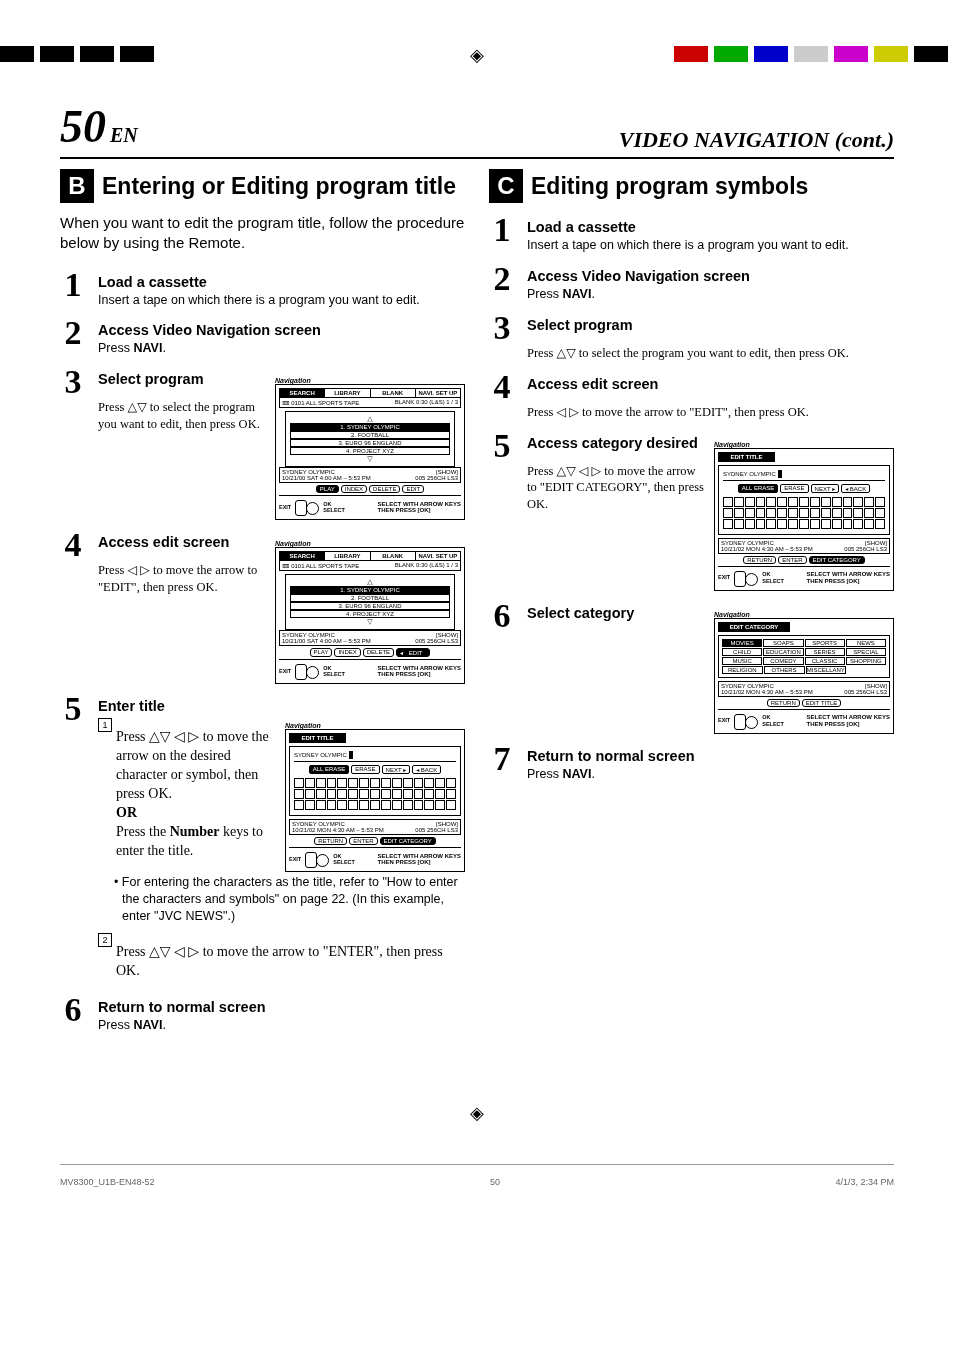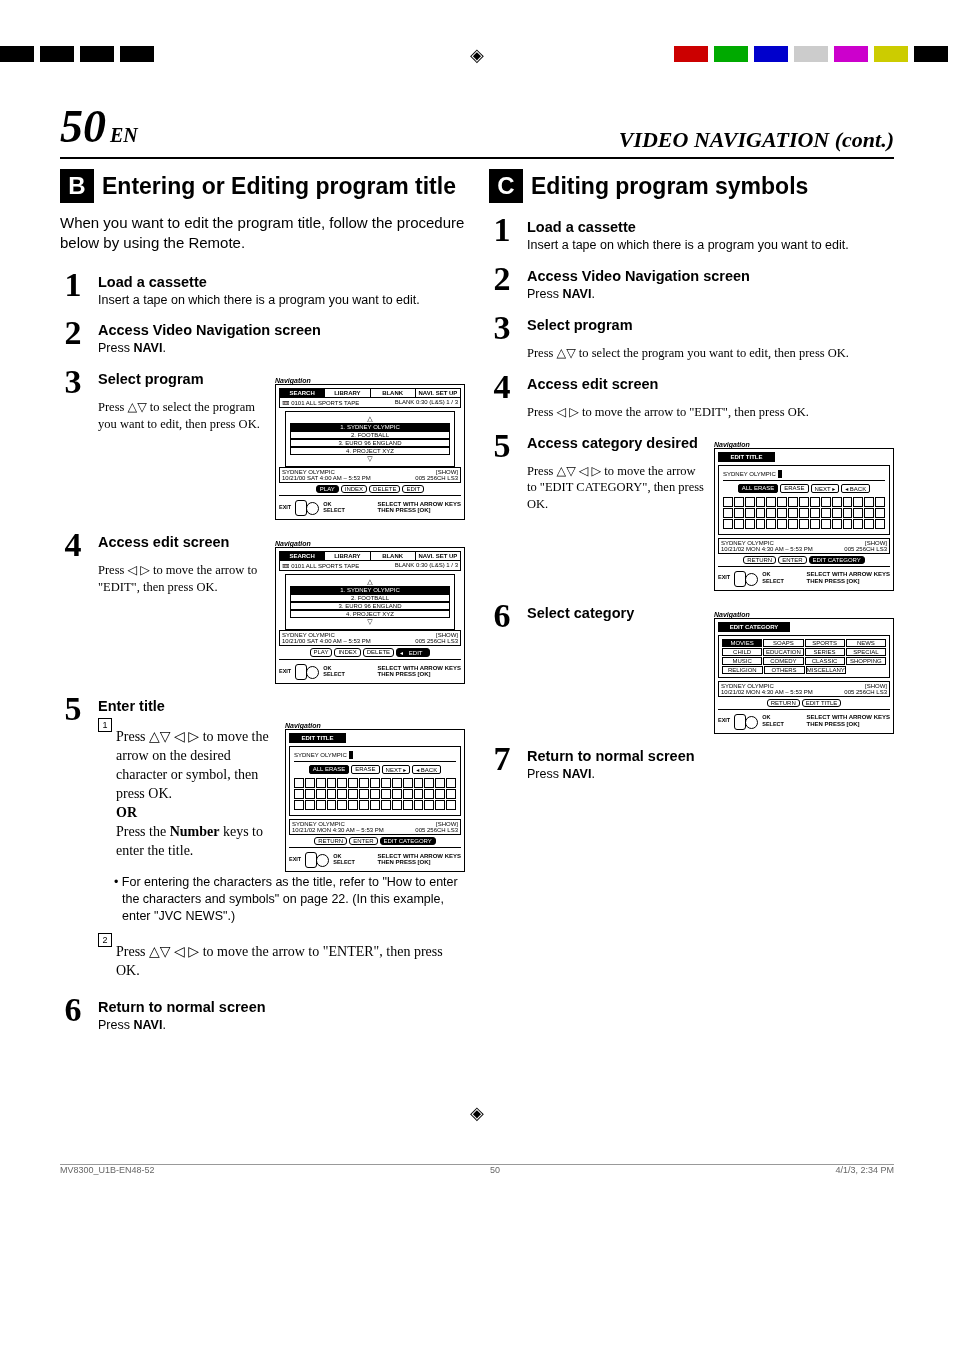--- a/index.html
+++ b/index.html
@@ -182,21 +182,21 @@
   .cat-row span.hl{background:#000;color:#fff;}
   .boxed-num{border:1px solid #000;font-size:9px;width:12px;height:12px;display:inline-flex;justify-content:center;align-items:center;margin-right:4px;flex:0 0 auto;margin-top:2px;}
   .sub{display:flex;align-items:flex-start;margin-bottom:4px;}
   .sub-body{font-size:14px;line-height:1.35;}
   .bullet{margin-left:16px;font-size:12.5px;line-height:1.35;margin-top:2px;text-indent:-8px;padding-left:8px;}
   .step-with-screen{display:flex;gap:10px;align-items:flex-start;}
   .step-with-screen .left{flex:1 1 auto;}
   .footer-page{
     border-top: 0.5px solid #999;
     margin-top: 40px;
-    padding-top: 0;
+    padding-top: 12px;
     font-size: 9px;
     color: #666;
     display:flex;
     justify-content:space-between;
   }
   .arrow-glyph { font-family: Liberation Serif, serif; margin-top: 12px; }
 </style>
 </head>
 <body>
 

